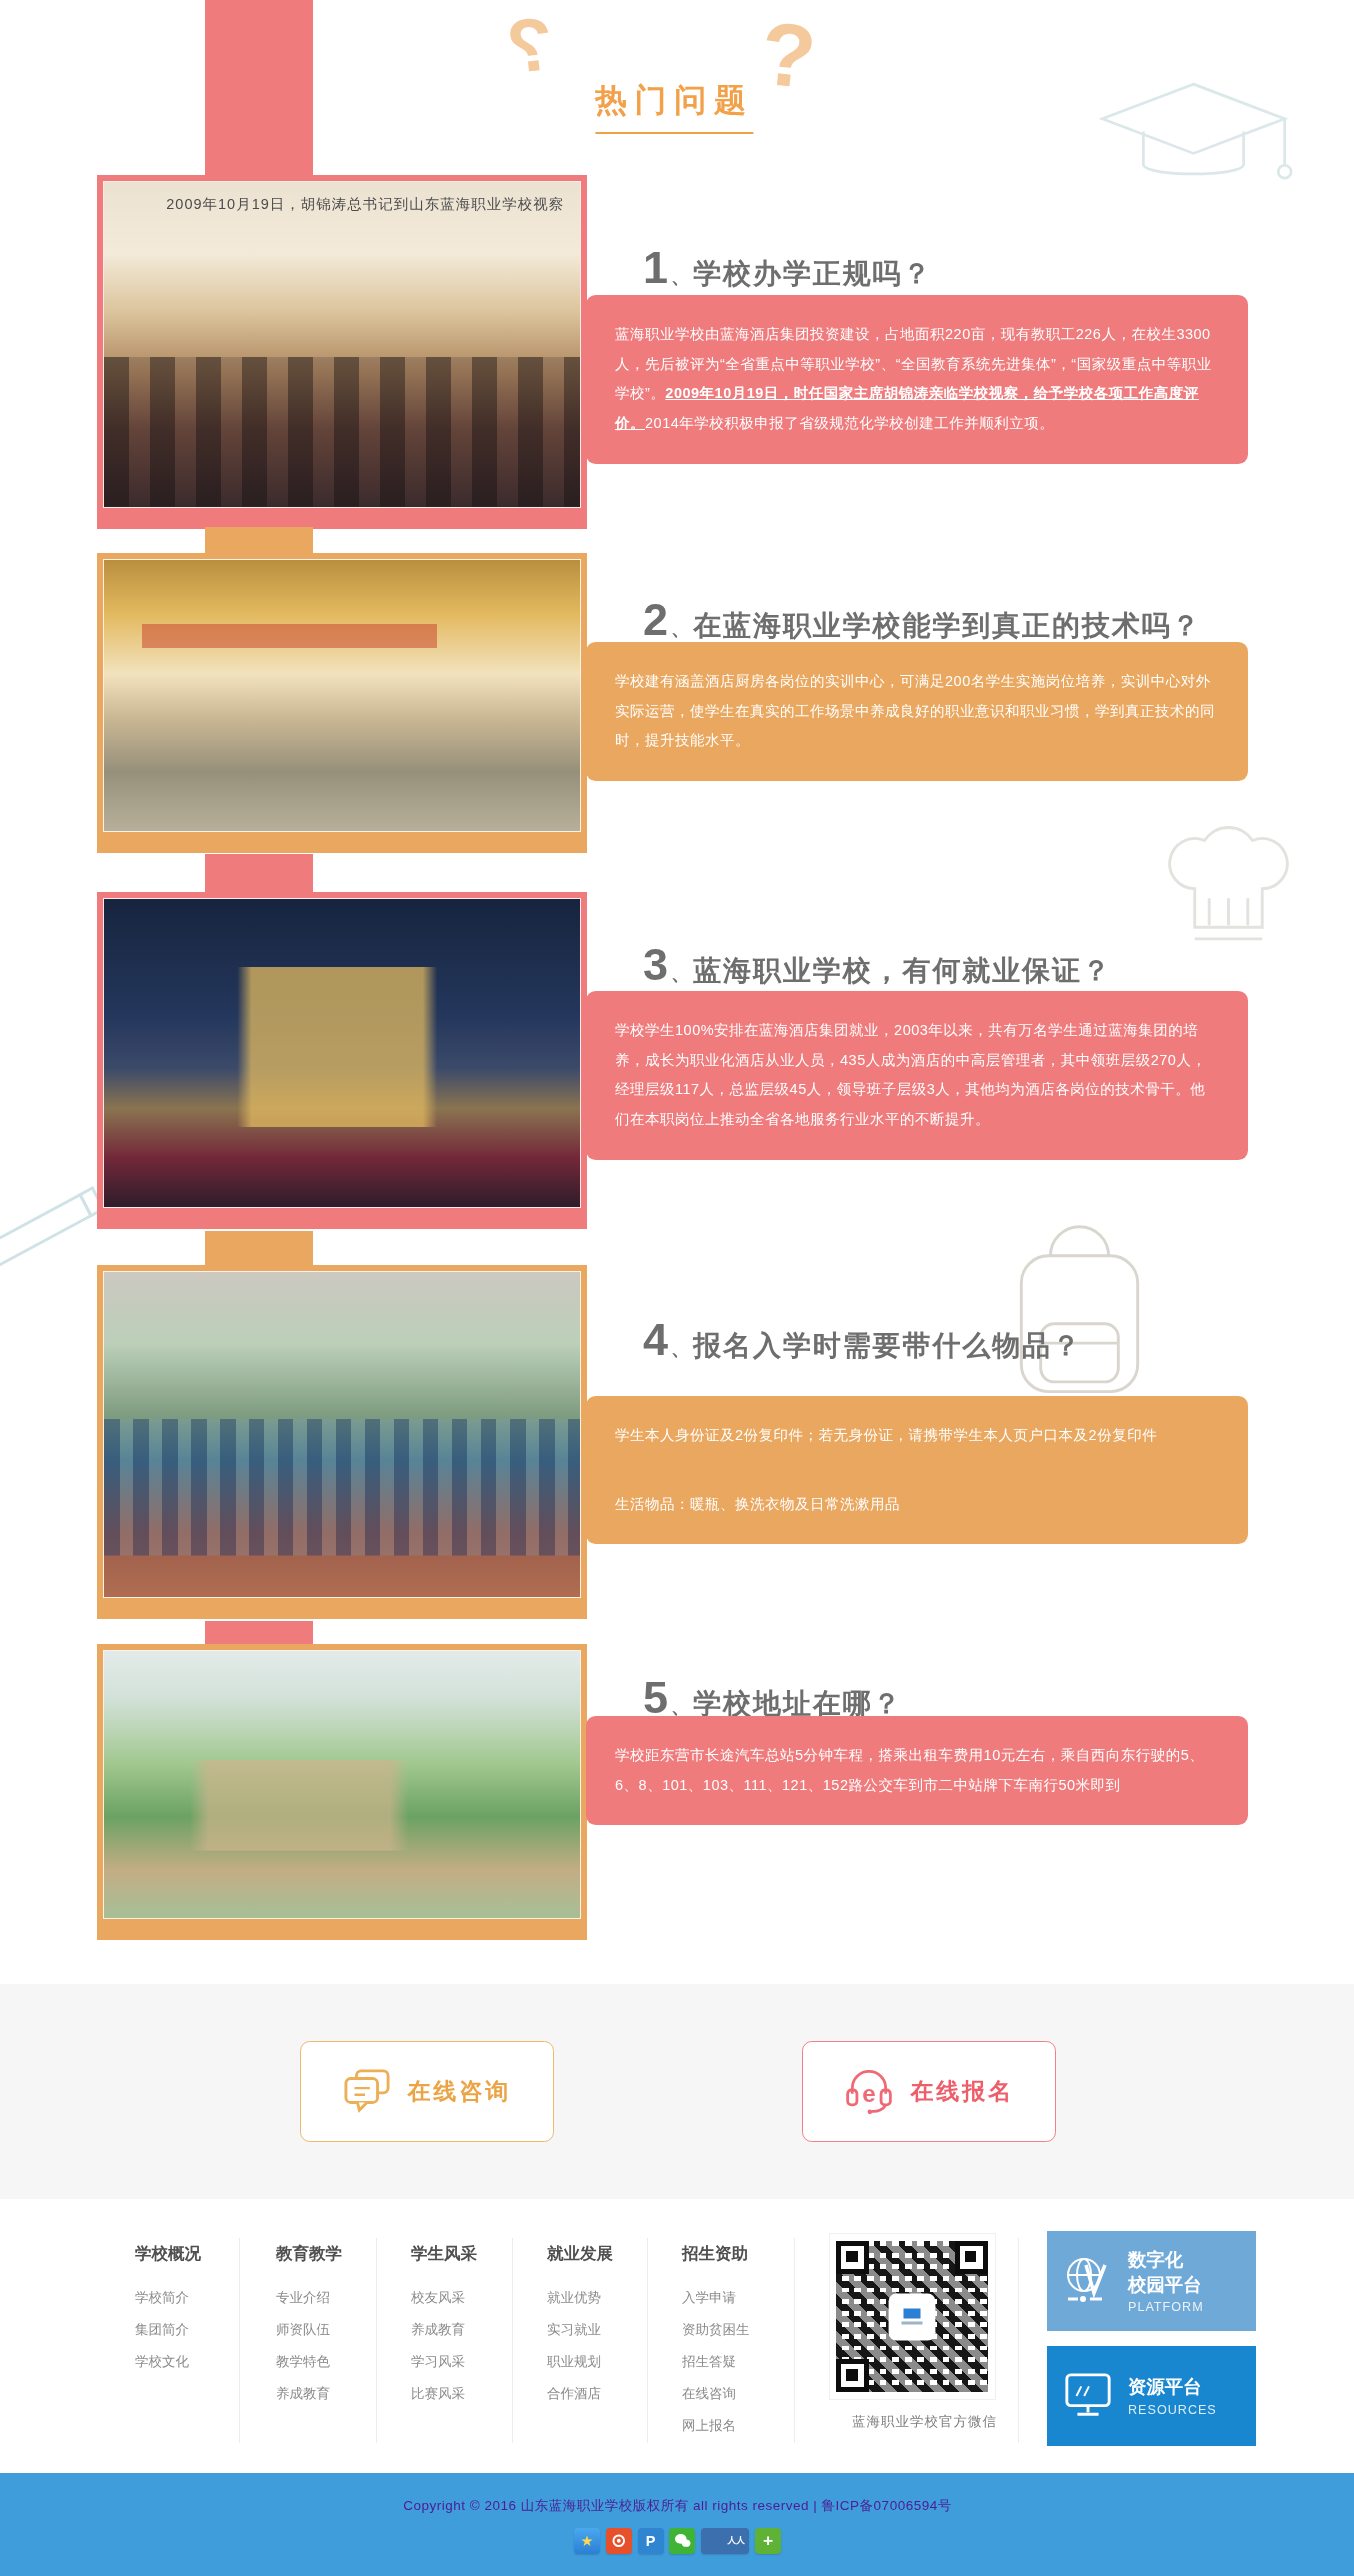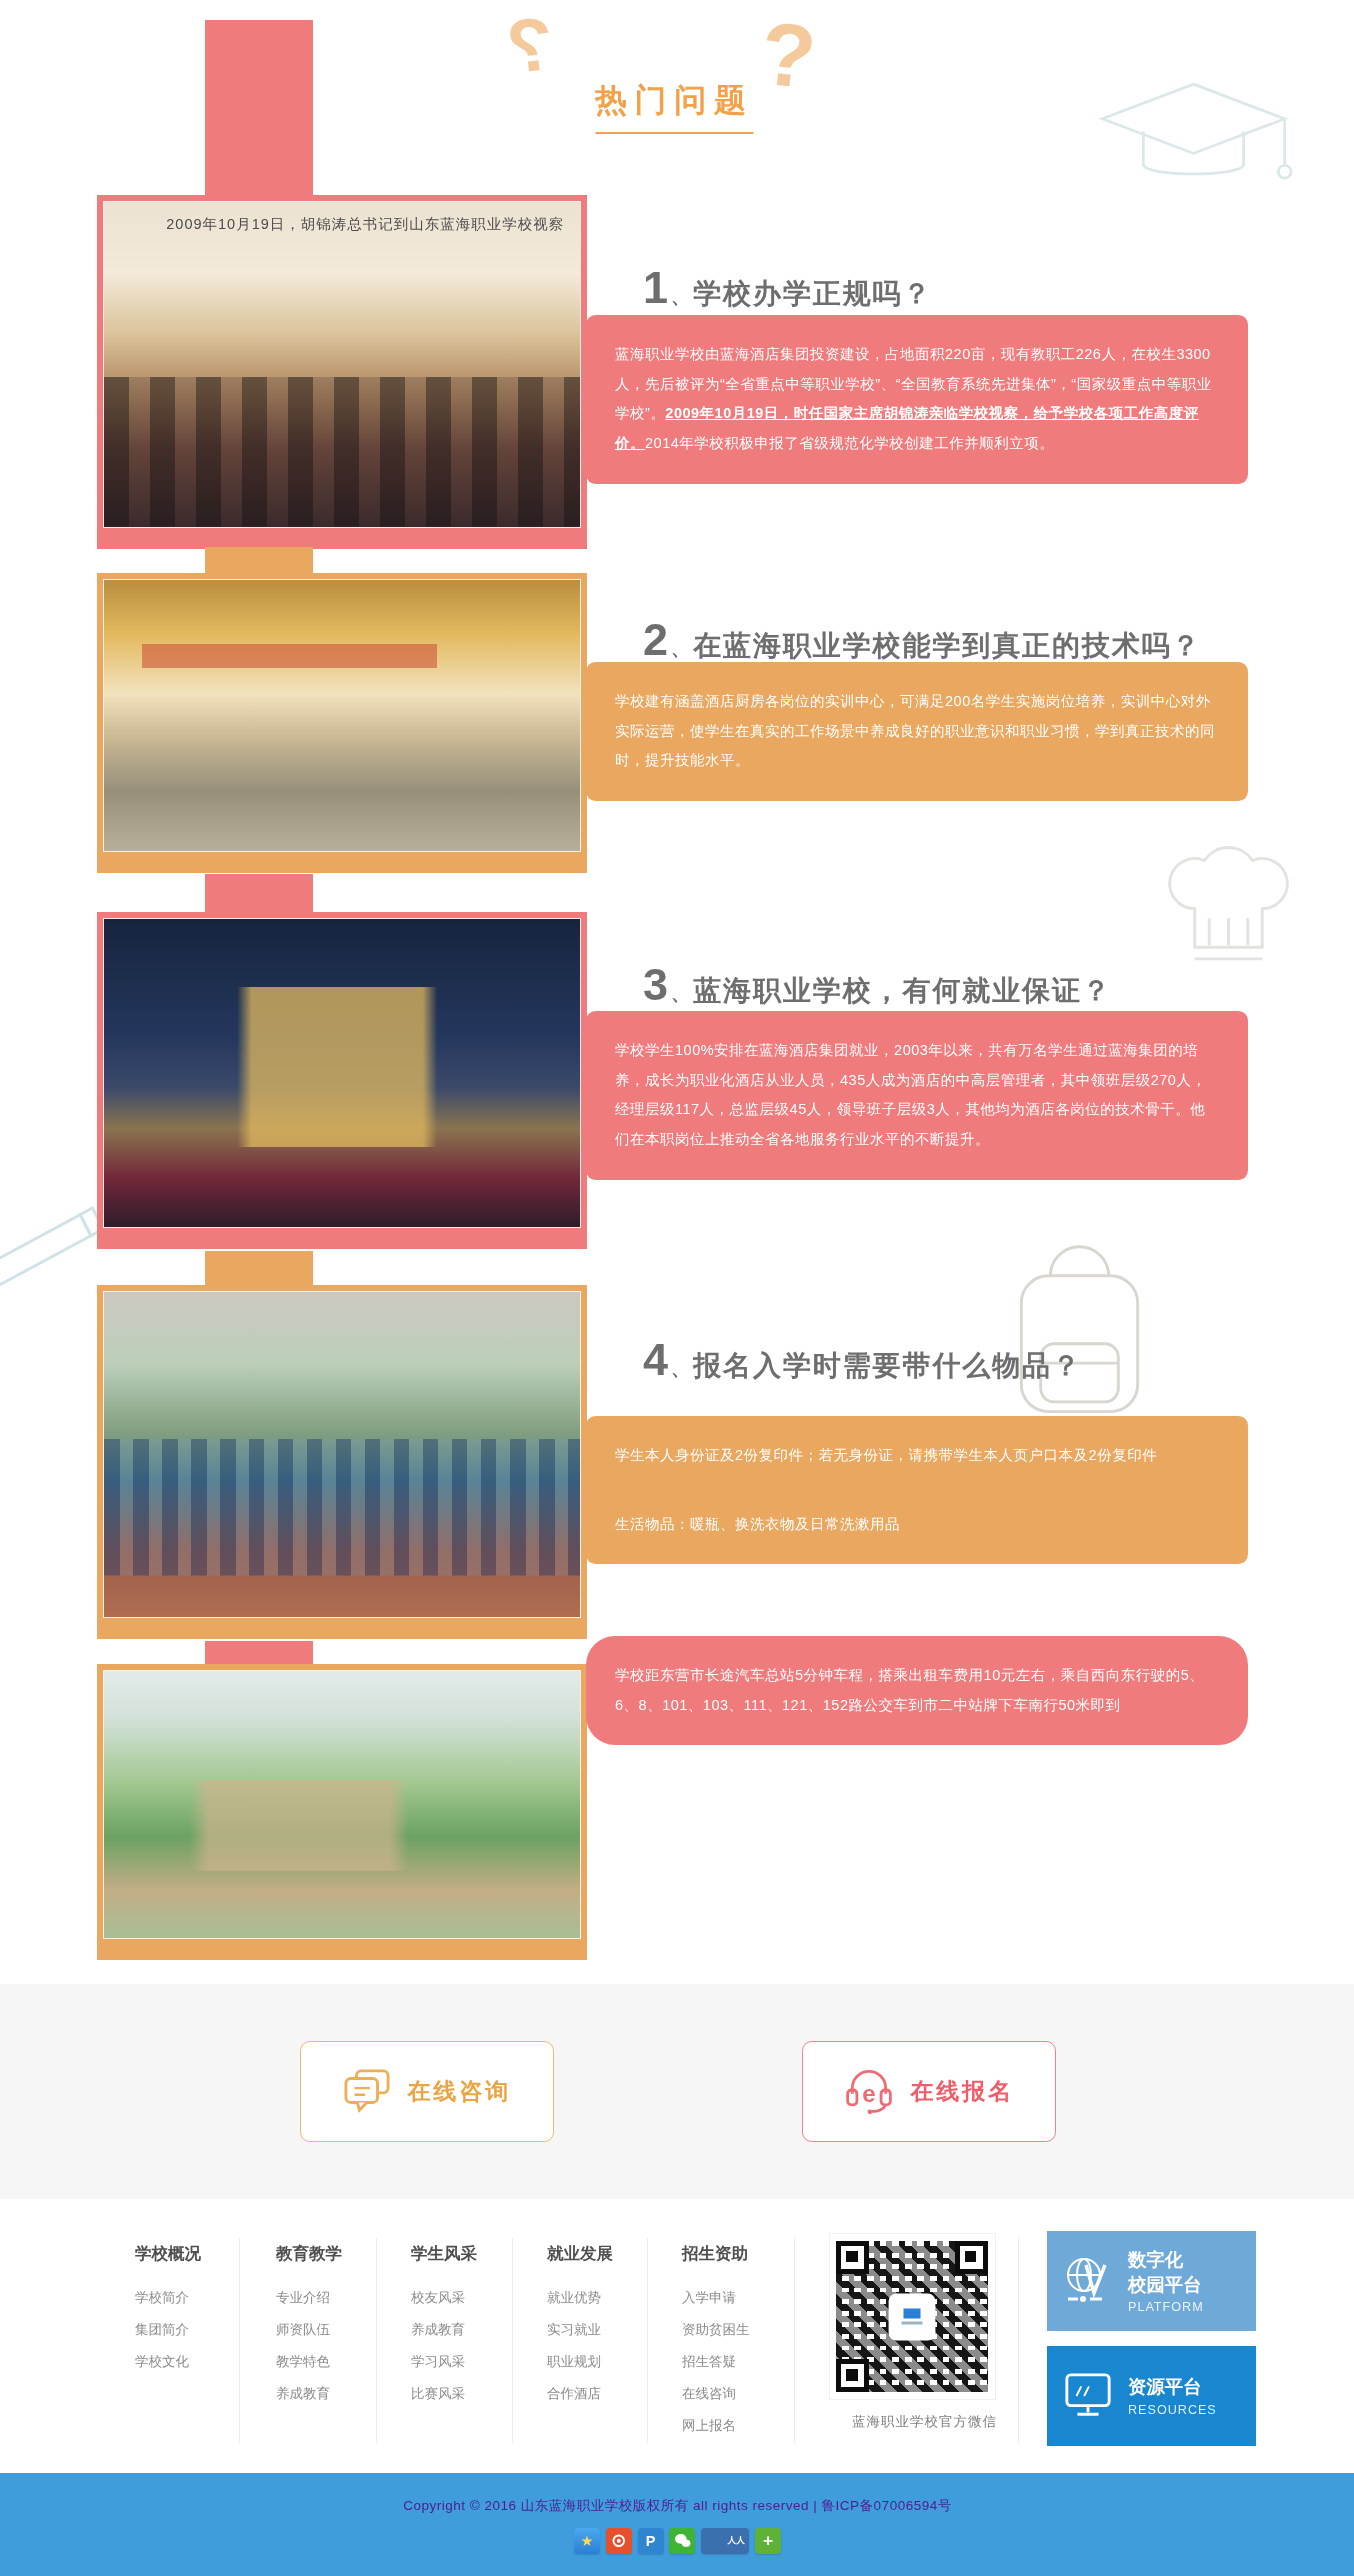--- a/index.html
+++ b/index.html
@@ -12,21 +12,21 @@
   .qm-left{left:507px;top:1.9px;font-size:75px;transform:scaleX(-1) rotate(6deg);}
   .qm-right{left:761px;top:3.9px;font-size:89px;transform:rotate(6deg);}
 
   
   .hot-header{position:absolute;top:0;left:0;width:1355px;height:181px;}
   .main-title{position:absolute;left:50%;top:58px;transform:translateX(-52%);
     font-size:32px;font-weight:800;color:#f2a149;letter-spacing:7.7px;
     padding-bottom:8.7px;border-bottom:2.9px solid #f2a149;}
 
   
-  .qa-zone{position:absolute;top:0;left:0;width:1355px;height:1984px;margin-top:20px;}
+  .qa-zone{position:absolute;top:0;left:0;width:1355px;height:1984px;}
   .connector{position:absolute;left:205px;width:108px;}
   .coral-bg{background:#ef7b7d;}
   .orange-bg{background:#e9a75f;}
 
   .qa-wrap{position:absolute;left:97px;padding:5.8px 5.8px 21px 5.8px;box-sizing:border-box;}
   .photo{position:relative;width:476px;border:1.9px solid rgba(255,255,255,.85);overflow:hidden;}
   .photo-caption{position:absolute;top:13.5px;left:0;right:15.5px;text-align:right;
     font-size:14.5px;color:#4c4c4c;letter-spacing:1px;}
 
   .photo-1{background-image:
@@ -227,21 +227,21 @@
     <section>
       <div class="connector coral-bg" style="top:1621px;height:25px;"></div>
       <div class="qa-wrap orange-bg" style="top:1644px;">
         <div class="photo photo-5" style="height:267px;"></div>
       </div>
       <h2 class="qa-heading" style="top:1655px;">
         <span class="qa-num">5</span>
         <span class="qa-sep">、</span>
         <span class="qa-title">学校地址在哪？</span>
       </h2>
-      <div class="qa-panel panel-coral" style="top:1616px;border-radius:29px;">
+      <div class="qa-panel panel-coral" style="top:1716px;">
         <p>学校距东营市长途汽车总站5分钟车程，搭乘出租车费用10元左右，乘自西向东行驶的5、6、8、101、103、111、121、152路公交车到市二中站牌下车南行50米即到</p>
       </div>
     </section>
   </div>
 
   <div class="consult">
     <div class="consult-btn btn-consult">
       <span>
         <svg width="50" height="46" viewBox="0 0 52 48" fill="none" stroke="#ecaf56" stroke-width="3">
           <rect x="15" y="4" width="33" height="23" rx="5"></rect>

